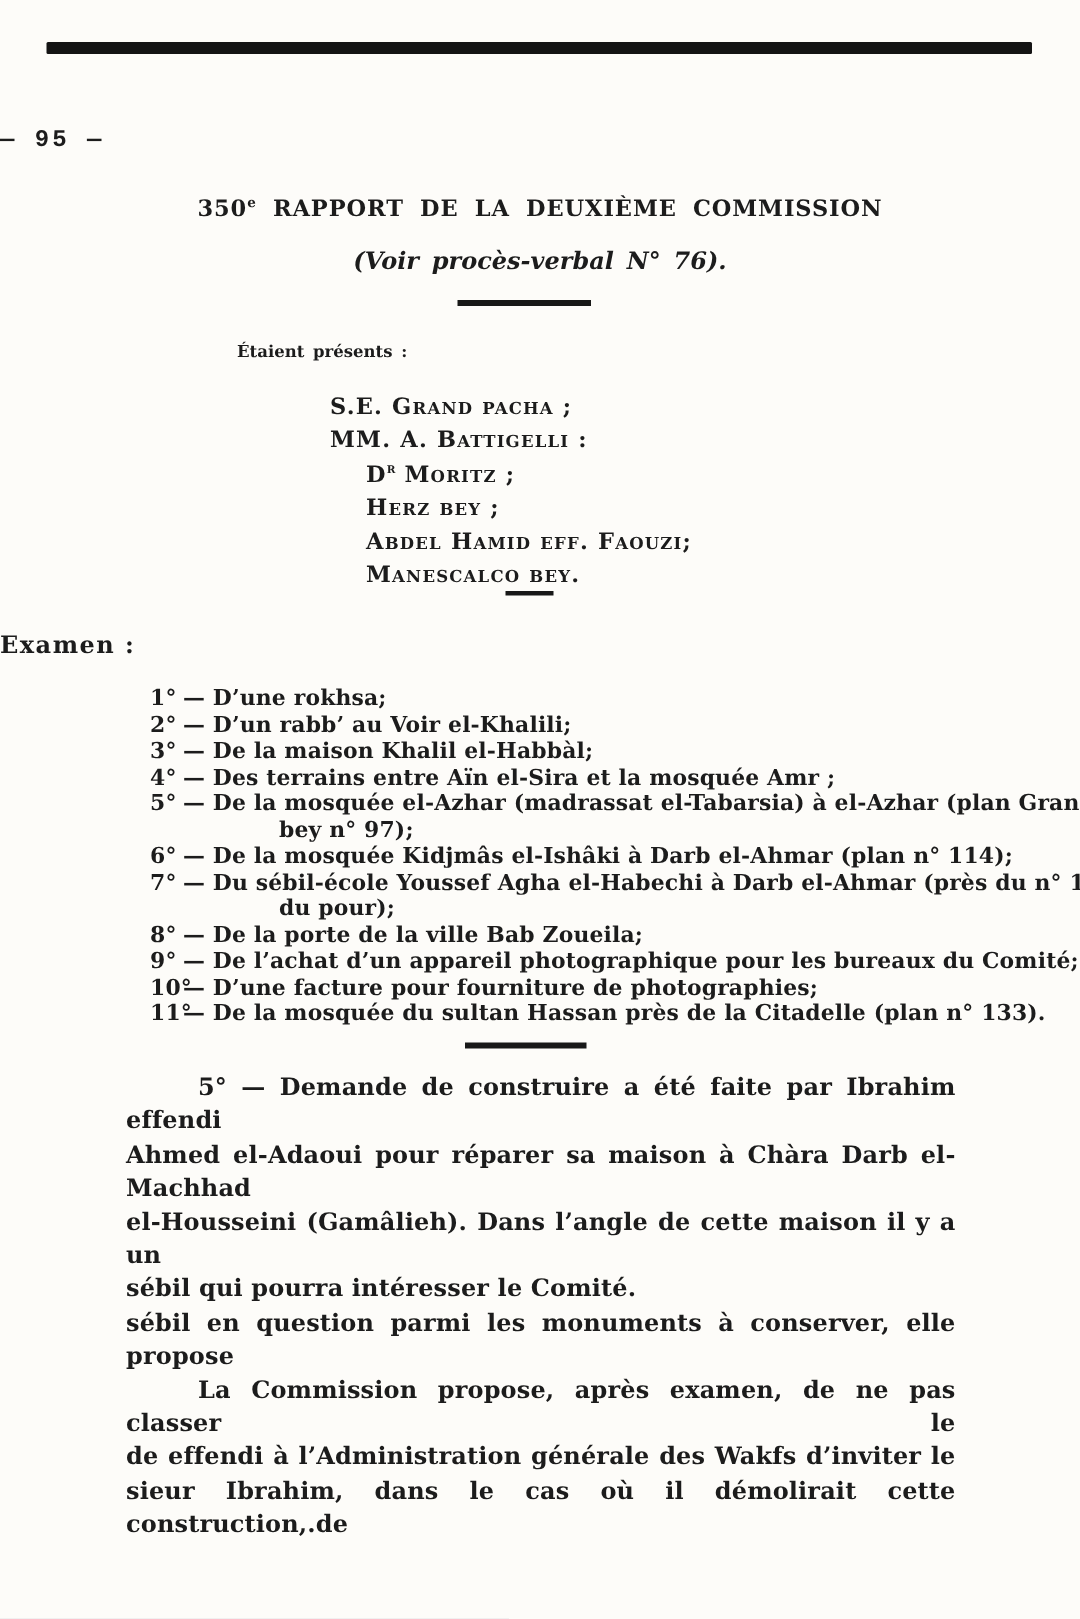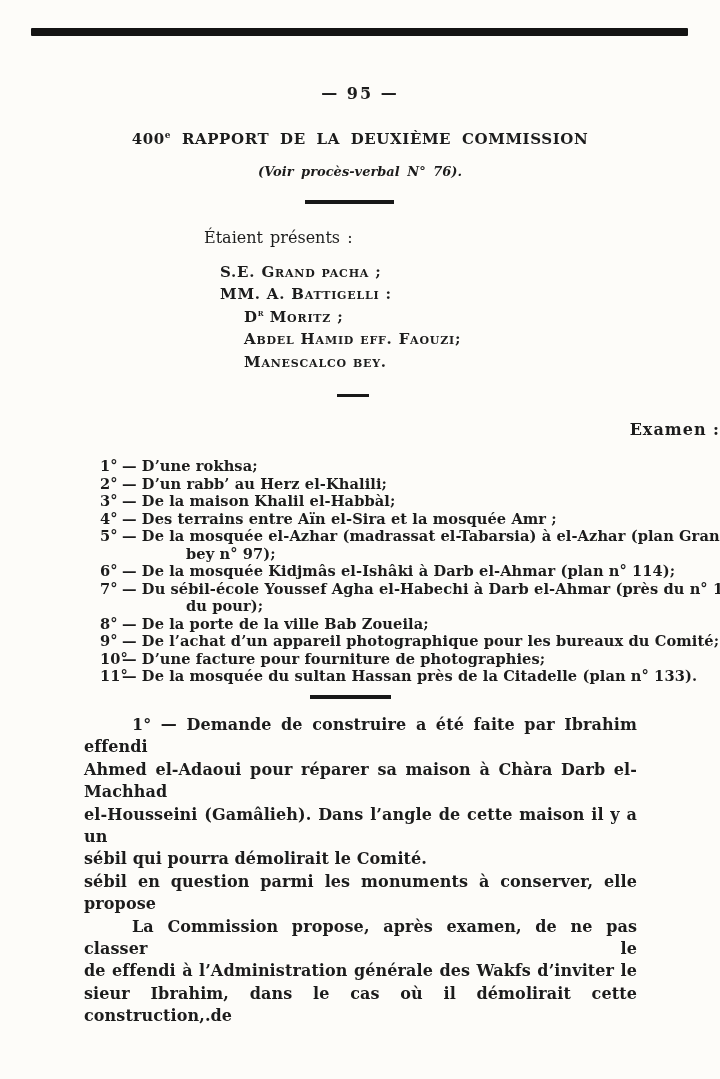--- a/index.html
+++ b/index.html
@@ -18,78 +18,77 @@
     position: absolute;
     left: 31px; top: 28px;
     width: 657px; height: 8px;
     background: #141414;
     border-radius: 1px;
   }
 
   .page-number {
     position: absolute;
     top: 84px; left: 0; right: 0;
-    text-align: center;
     font-size: 16px;
     font-weight: 700;
     letter-spacing: 2px;
+    font-family: Liberation Mono, monospace;
   }
 
   .doc-title {
     position: absolute;
     top: 130px; left: 0; right: 0;
     text-align: center;
     font-size: 15px;
     font-weight: 700;
     letter-spacing: 0.6px;
     word-spacing: 5px;
     white-space: nowrap;
   }
   .doc-title sup { font-size: 9px; }
 
   .doc-subtitle {
     position: absolute;
     top: 164px; left: 0; right: 0;
     text-align: center;
     font-style: italic;
     font-weight: 600;
-    font-size: 13px;
+    font-size: 16px;
     word-spacing: 3px;
   }
 
   .rule { position: absolute; background: #181818; }
   .rule-title     { top: 200px; left: 305px; width: 89px; height: 4px; }
   .rule-attendees { top: 394px; left: 337px; width: 32px; height: 3px; }
   .rule-examen    { top: 695px; left: 310px; width: 81px; height: 4px; }
 
   .presents-label {
     position: absolute;
     top: 228px; left: 158px;
-    font-size: 16px;
-    font-weight: 400;
+    font-size: 11px;
+    font-weight: 700;
     word-spacing: 2px;
-    margin-left: 46px;
   }
 
   .attendees {
     position: absolute;
     top: 257px; left: 220px;
     font-size: 15px;
     font-weight: 700;
     font-variant: small-caps;
     letter-spacing: 0.8px;
   }
   .attendee { height: 22.4px; line-height: 22.4px; white-space: nowrap; }
   .attendee.indented { margin-left: 24px; }
   .attendee sup { font-size: 10px; letter-spacing: 0; }
 
   .examen-heading {
     position: absolute;
     top: 420px; left: 0; right: 0;
-    text-align: right;
+    text-align: left;
     font-size: 16px;
     font-weight: 700;
     letter-spacing: 1px;
   }
 
   .examen-list {
     position: absolute;
     top: 457px; left: 100px;
     width: 560px;
     font-size: 14.6px;
@@ -119,48 +118,49 @@
 </style>
 </head>
 <body>
 
 <div class="page">
 
   <div class="top-rule"></div>
 
   <div class="page-number">— 95 —</div>
 
-  <div class="doc-title"><span>400</span><sup>e</sup> <span>RAPPORT DE LA DEUXIÈME COMMISSION</span></div>
+  <div class="doc-title"><span>350</span><sup>e</sup> <span>RAPPORT DE LA DEUXIÈME COMMISSION</span></div>
 
   <div class="doc-subtitle">(Voir procès-verbal N° 76).</div>
 
   <div class="rule rule-title"></div>
 
   <div class="presents-label">Étaient présents :</div>
 
   <div class="attendees">
     <div class="attendee"><span>S.E. </span><sup></sup><span>Grand pacha ;</span></div>
     <div class="attendee"><span>MM. </span><sup></sup><span>A. Battigelli :</span></div>
     <div class="attendee indented"><span>D</span><sup>r</sup><span> Moritz ;</span></div>
+    <div class="attendee indented"><span></span><sup></sup><span>Herz bey ;</span></div>
     <div class="attendee indented"><span></span><sup></sup><span>Abdel Hamid eff. Faouzi;</span></div>
     <div class="attendee indented"><span></span><sup></sup><span>Manescalco bey.</span></div>
   </div>
 
   <div class="rule rule-attendees"></div>
 
   <div class="examen-heading">Examen :</div>
 
   <div class="examen-list">
     <div class="exam-item">
         <span class="num">1°</span>
         <span class="itext">— D’une rokhsa;</span>
       </div>
     <div class="exam-item">
         <span class="num">2°</span>
-        <span class="itext">— D’un rabb’ au Herz el-Khalili;</span>
+        <span class="itext">— D’un rabb’ au Voir el-Khalili;</span>
       </div>
     <div class="exam-item">
         <span class="num">3°</span>
         <span class="itext">— De la maison Khalil el-Habbàl;</span>
       </div>
     <div class="exam-item">
         <span class="num">4°</span>
         <span class="itext">— Des terrains entre Aïn el-Sira et la mosquée Amr ;</span>
       </div>
     <div class="exam-item">
@@ -191,23 +191,23 @@
       </div>
     <div class="exam-item">
         <span class="num">11°</span>
         <span class="itext">— De la mosquée du sultan Hassan près de la Citadelle (plan n° 133).</span>
       </div>
   </div>
 
   <div class="rule rule-examen"></div>
 
   <div class="body-block">
-    <div class="bline pindent">1° — Demande de construire a été faite par Ibrahim effendi</div>
+    <div class="bline pindent">5° — Demande de construire a été faite par Ibrahim effendi</div>
     <div class="bline">Ahmed el-Adaoui pour réparer sa maison à Chàra Darb el-Machhad</div>
     <div class="bline">el-Housseini (Gamâlieh). Dans l’angle de cette maison il y a un</div>
-    <div class="bline pend">sébil qui pourra démolirait le Comité.</div>
+    <div class="bline pend">sébil qui pourra intéresser le Comité.</div>
     <div class="bline">sébil en question parmi les monuments à conserver, elle propose</div>
     <div class="bline pindent">La Commission propose, après examen, de ne pas classer le</div>
     <div class="bline">de effendi à l’Administration générale des Wakfs d’inviter le</div>
     <div class="bline">sieur Ibrahim, dans le cas où il démolirait cette construction,.de</div>
   </div>
 
 </div>
 
 </body></html>

